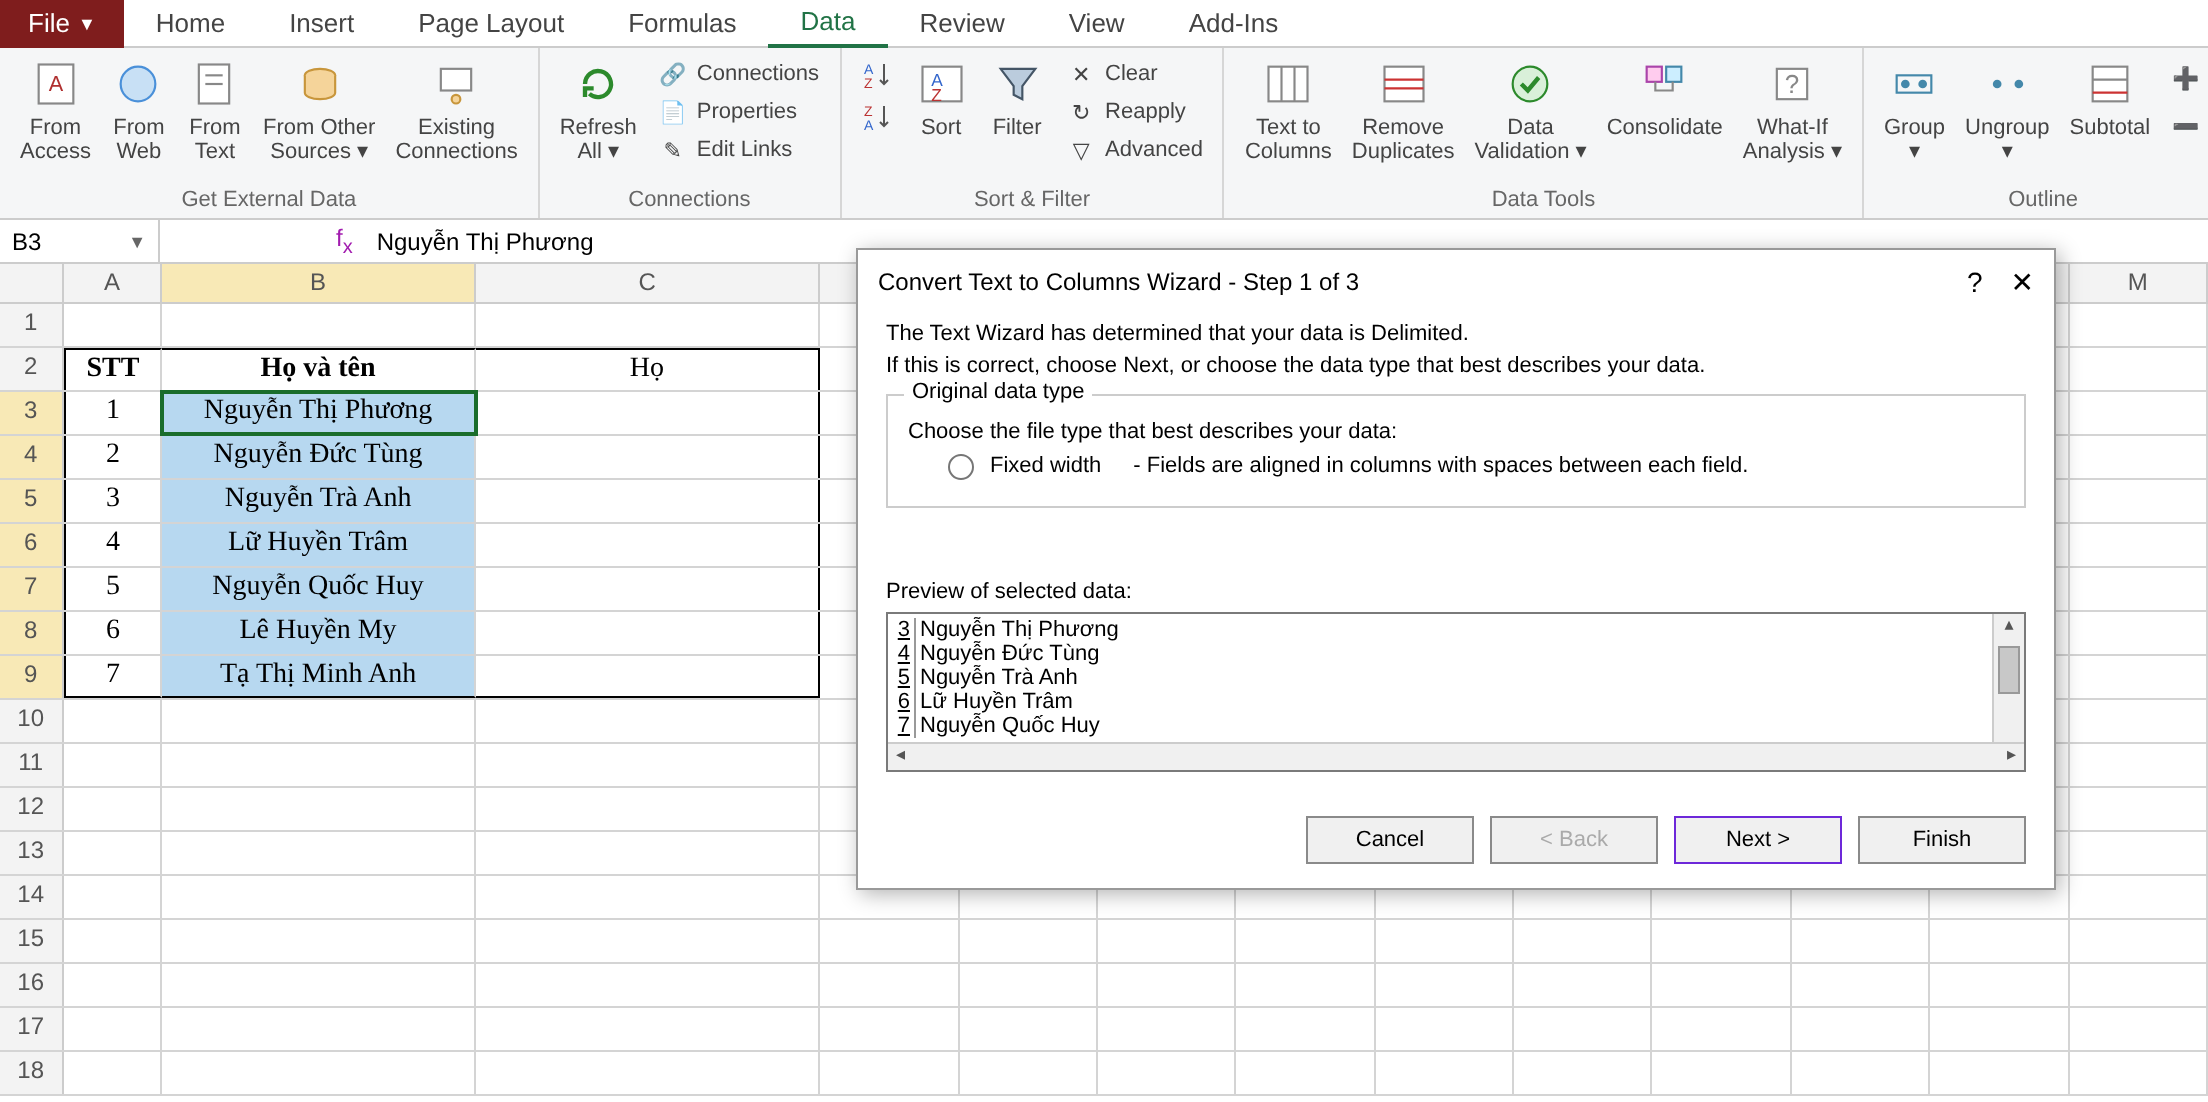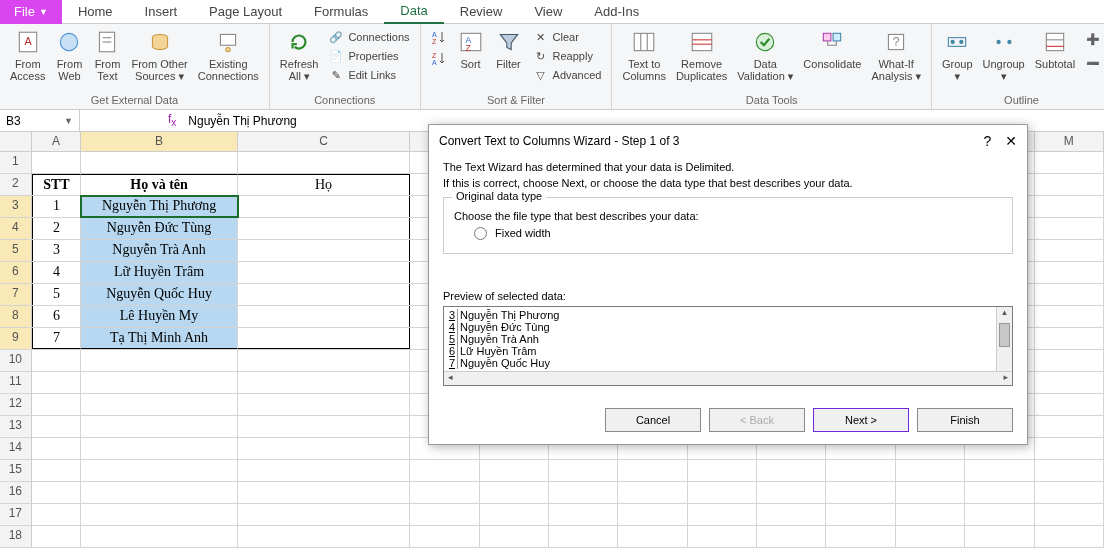--- a/index.html
+++ b/index.html
@@ -1,20 +1,20 @@
 <!DOCTYPE html>
 <html><head>
 <meta charset="utf-8">
 <style>
 * { box-sizing: border-box; margin: 0; padding: 0; font-family: "Segoe UI", Tahoma, sans-serif; }
 body { background: #fff; width: 1104px; height: 551px; overflow: hidden; position: relative; font-size: 12px; }
 
 
 .tabs { display: flex; align-items: center; height: 24px; border-bottom: 1px solid #ccc; background: #fff; }
-.file-tab { background: #d946ef; color: #fff; padding: 4px 14px; font-size: 13px; display: flex; align-items: center; gap: 4px; height: 24px; }
+.file-tab { background: #7f1d1d; color: #fff; padding: 4px 14px; font-size: 13px; display: flex; align-items: center; gap: 4px; height: 24px; }
 .file-tab .arrow { font-size: 9px; }
 .tab { padding: 4px 16px; font-size: 13px; color: #444; cursor: pointer; }
 .tab.active { color: #217346; border-bottom: 2px solid #217346; }
 
 
 .ribbon { display: flex; height: 86px; border-bottom: 1px solid #ccc; background: #f5f6f7; }
 .group { border-right: 1px solid #d6d6d6; display: flex; flex-direction: column; justify-content: space-between; padding: 2px 6px 0; }
 .group-items { display: flex; align-items: flex-start; gap: 2px; flex: 1; }
 .group-label { text-align: center; font-size: 11px; color: #666; padding: 2px 0 3px; }
 .rbtn { display: flex; flex-direction: column; align-items: center; justify-content: flex-start; padding: 2px 4px; cursor: pointer; text-align: center; font-size: 11px; color: #444; line-height: 1.1; gap: 2px; }
@@ -73,21 +73,21 @@
 .preview-label { margin-top: 36px; font-size: 11px; }
 .preview { border: 1px solid #7a7a7a; margin-top: 4px; height: 80px; position: relative; font-family: "Courier New", monospace; font-size: 11px; background: #fff; overflow: hidden; }
 .preview .pv-inner { padding: 2px 4px; }
 .preview .pv-row { display: flex; }
 .preview .pv-n { border-right: 1px solid #999; padding-right: 2px; margin-right: 2px; min-width: 10px; text-align: right; text-decoration: underline; }
 .preview .vscroll { position: absolute; right: 0; top: 0; bottom: 14px; width: 16px; background: #f0f0f0; border-left: 1px solid #ccc; }
 .preview .vscroll .vt { height: 24px; background: #c8c8c8; margin: 2px; border: 1px solid #999; }
 .preview .vscroll .arrow { height: 14px; text-align: center; font-size: 9px; color: #555; }
 .preview .hscroll { position: absolute; left: 0; right: 0; bottom: 0; height: 14px; background: #f0f0f0; border-top: 1px solid #ccc; display: flex; justify-content: space-between; font-size: 9px; color: #555; padding: 0 4px; }
 .wizard .buttons { display: flex; justify-content: flex-end; gap: 8px; padding: 12px 14px; }
-.wizard .buttons button { width: 96px; height: 24px; font-size: 11px; border: 1px solid #8a8a8a; background: #f0f0f0; cursor: pointer; }
+.wizard .buttons button { width: 84px; height: 24px; font-size: 11px; border: 1px solid #8a8a8a; background: #f0f0f0; cursor: pointer; }
 .wizard .buttons button.disabled { color: #aaa; cursor: default; }
 .wizard .buttons button.primary { border: 1px solid #6d28d9; }
 </style>
 </head>
 <body>
 
 <div class="tabs">
   <div class="file-tab">
       <span>File</span>
       <span class="arrow">▼</span>
@@ -680,20 +680,21 @@
   </div>
   <div class="body">
     <p>The Text Wizard has determined that your data is Delimited.</p>
     <p>If this is correct, choose Next, or choose the data type that best describes your data.</p>
     <div class="fieldset">
       <span class="legend">Original data type</span>
       <p>Choose the file type that best describes your data:</p>
       <div class="radio-row" style="margin-left:20px">
         <input type="radio" style="">
         <span class="rlabel">Fixed width</span>
+        <span class="desc">- Fields are aligned in columns with spaces between each field.</span>
       </div>
     </div>
     <div class="preview-label">Preview of selected data:</div>
     <div class="preview">
       <div class="pv-inner" id="pv">
           <div class="pv-row">
             <span class="pv-n">3</span>
             <span>Nguyễn Thị Phương</span>
           </div>
           <div class="pv-row">

